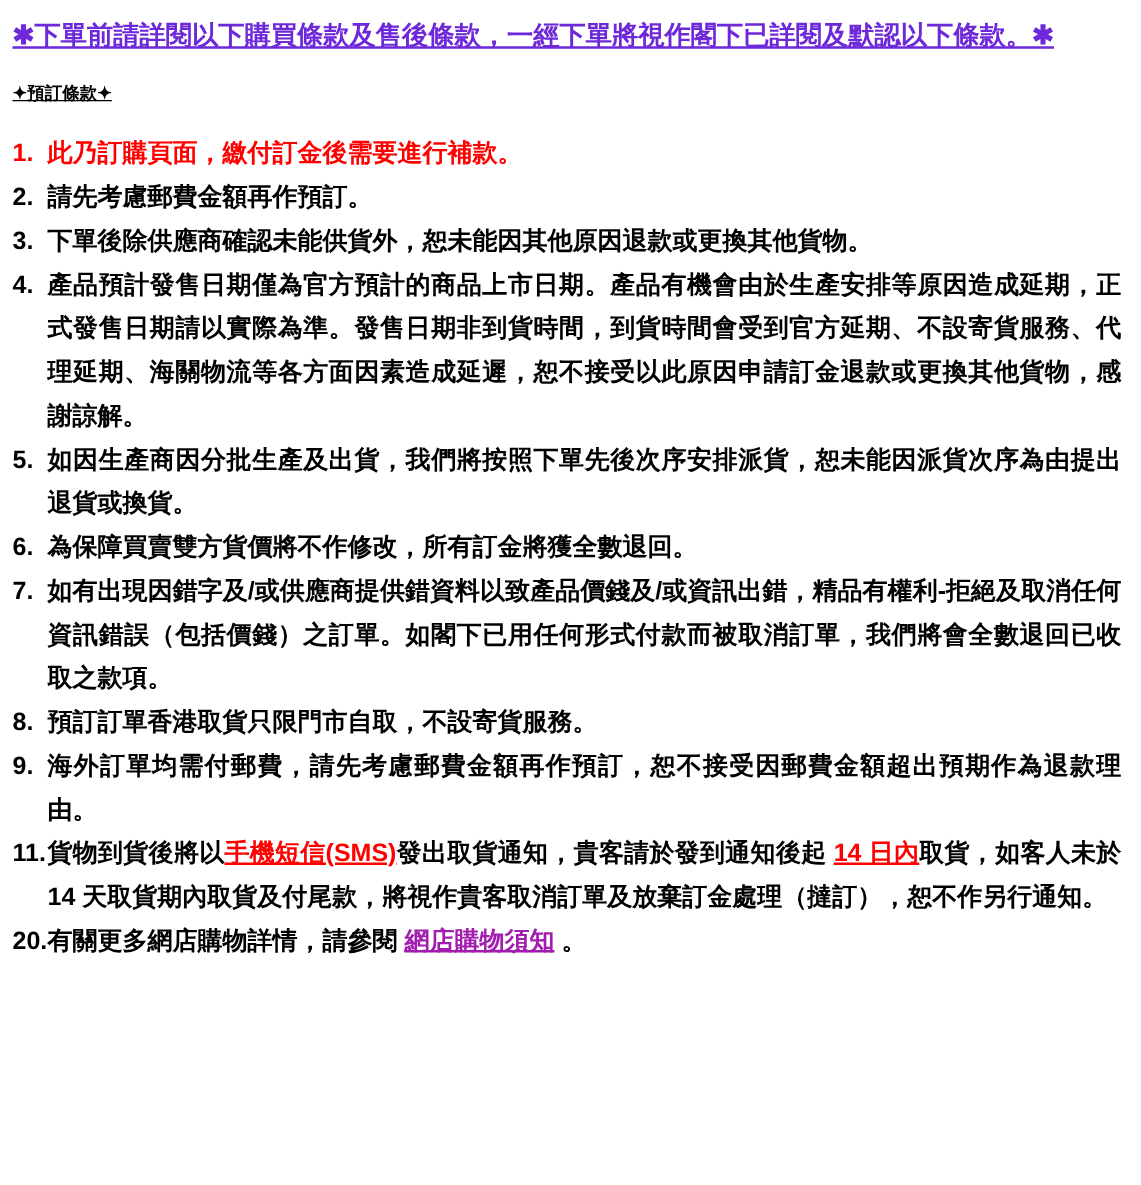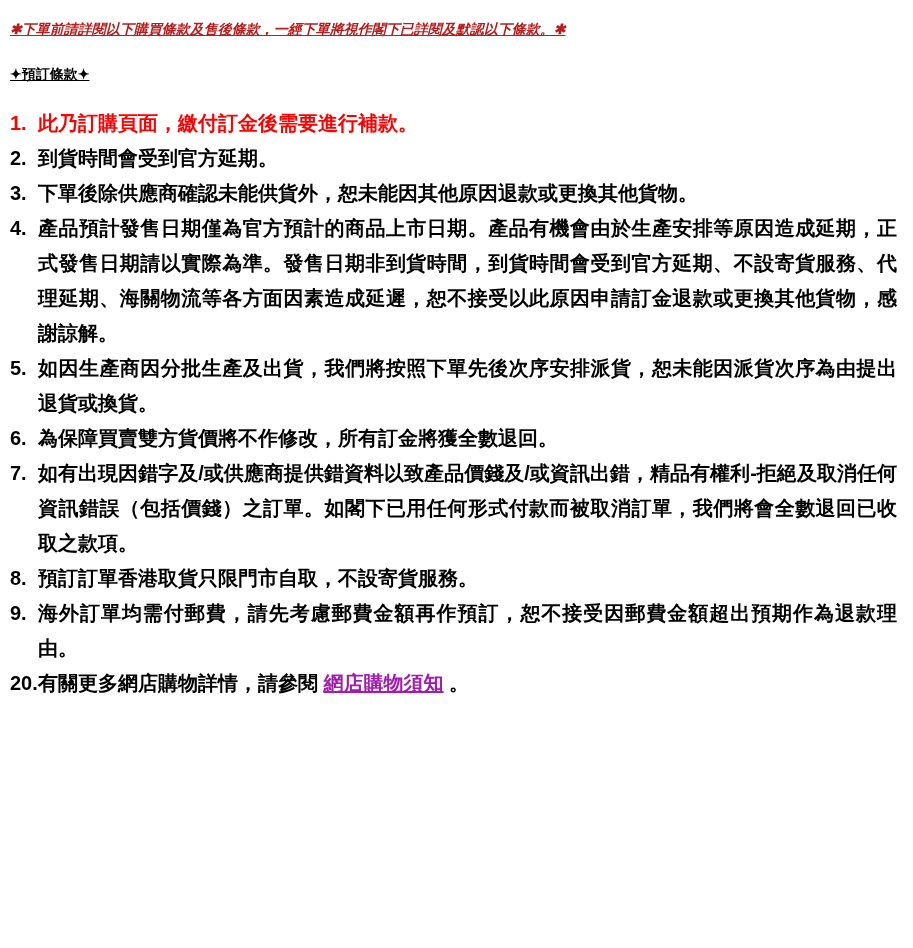--- a/index.html
+++ b/index.html
@@ -14,26 +14,25 @@
     padding: 10px 16px 10px 10px;
     background: #ffffff;
     font-family: "Liberation Sans", sans-serif;
     font-weight: 700;
     color: #000000;
     font-size: 20px;
     line-height: 35px;
   }
   .title {
     margin: 4px 0 16px 0;
-    font-size: 14px;
+    font-size: 21px;
     line-height: 30px;
-    color: #b91c1c;
+    color: #6d28d9;
     text-decoration: underline;
     font-weight: 700;
-    font-style: italic;
   }
   .section {
     margin: 0 0 18px 0;
     font-size: 14px;
     line-height: 28px;
     color: #000000;
     text-decoration: underline;
     font-weight: 700;
   }
   .terms-list {
@@ -70,21 +69,21 @@
 <div class="page">
   <h1 class="title">✱下單前請詳閱以下購買條款及售後條款，一經下單將視作閣下已詳閱及默認以下條款。✱</h1>
   <h2 class="section">✦預訂條款✦</h2>
   <div class="terms-list" id="terms-list">
       <div class="term-item red">
         <span class="num">1.</span>
         <span class="body"><span>此乃訂購頁面，繳付訂金後需要進行補款。</span></span>
       </div>
       <div class="term-item">
         <span class="num">2.</span>
-        <span class="body"><span>到貨時間會受到官方延期。</span></span>
+        <span class="body"><span>請先考慮郵費金額再作預訂。</span></span>
       </div>
       <div class="term-item">
         <span class="num">3.</span>
         <span class="body"><span>下單後除供應商確認未能供貨外，恕未能因其他原因退款或更換其他貨物。</span></span>
       </div>
       <div class="term-item">
         <span class="num">4.</span>
         <span class="body"><span>產品預計發售日期僅為官方預計的商品上市日期。產品有機會由於生產安排等原因造成延期，正式發售日期請以實際為準。發售日期非到貨時間，到貨時間會受到官方延期、不設寄貨服務、代理延期、海關物流等各方面因素造成延遲，恕不接受以此原因申請訂金退款或更換其他貨物，感謝諒解。</span></span>
       </div>
       <div class="term-item">
@@ -101,17 +100,21 @@
       </div>
       <div class="term-item">
         <span class="num">8.</span>
         <span class="body"><span>預訂訂單香港取貨只限門市自取，不設寄貨服務。</span></span>
       </div>
       <div class="term-item">
         <span class="num">9.</span>
         <span class="body"><span>海外訂單均需付郵費，請先考慮郵費金額再作預訂，恕不接受因郵費金額超出預期作為退款理由。</span></span>
       </div>
       <div class="term-item">
+        <span class="num">11.</span>
+        <span class="body"><span>貨物到貨後將以</span><span class="red-underline">手機短信(SMS)</span><span>發出取貨通知，貴客請於發到通知後起 </span><span class="red-underline">14 日內</span><span>取貨，如客人未於 14 天取貨期內取貨及付尾款，將視作貴客取消訂單及放棄訂金處理（撻訂），恕不作另行通知。</span></span>
+      </div>
+      <div class="term-item">
         <span class="num">20.</span>
         <span class="body"><span>有關更多網店購物詳情，請參閱 </span><span class="link">網店購物須知</span><span> 。</span></span>
       </div>
     </div>
 </div>
 
 </body></html>

